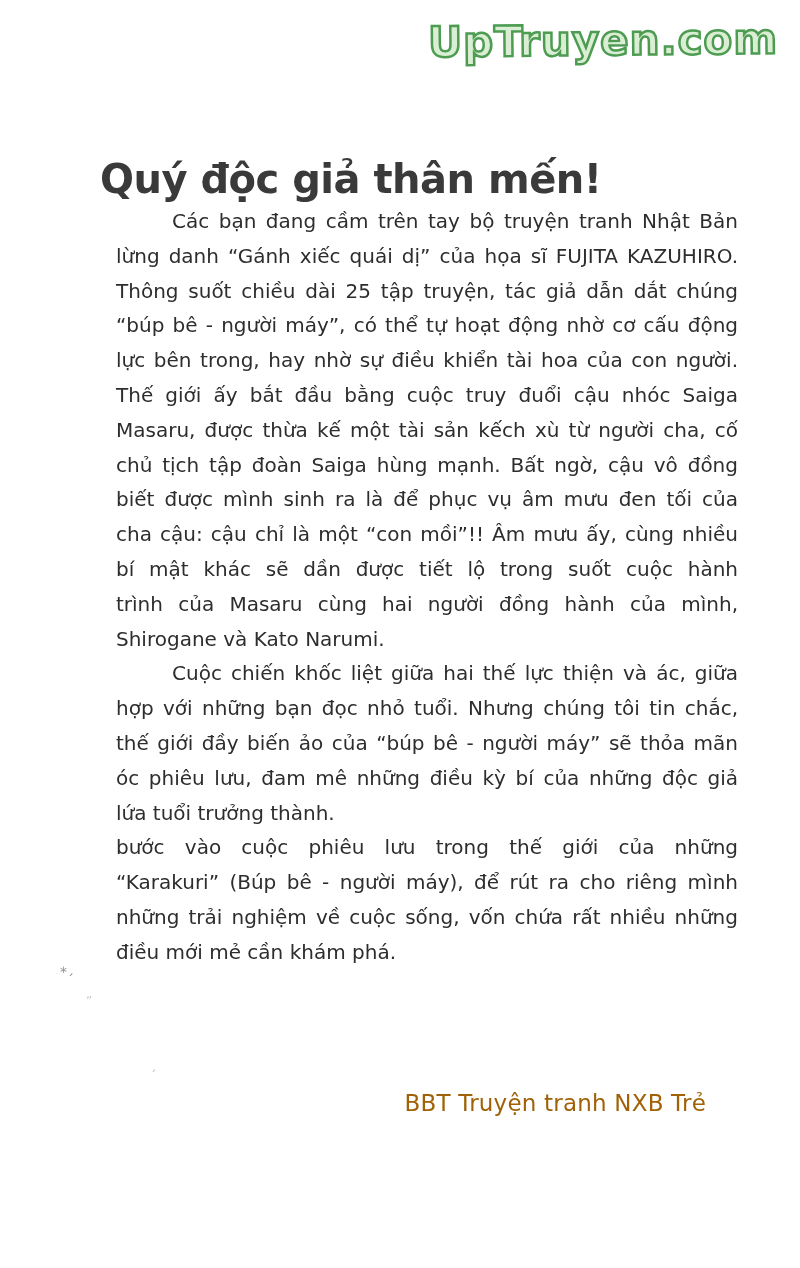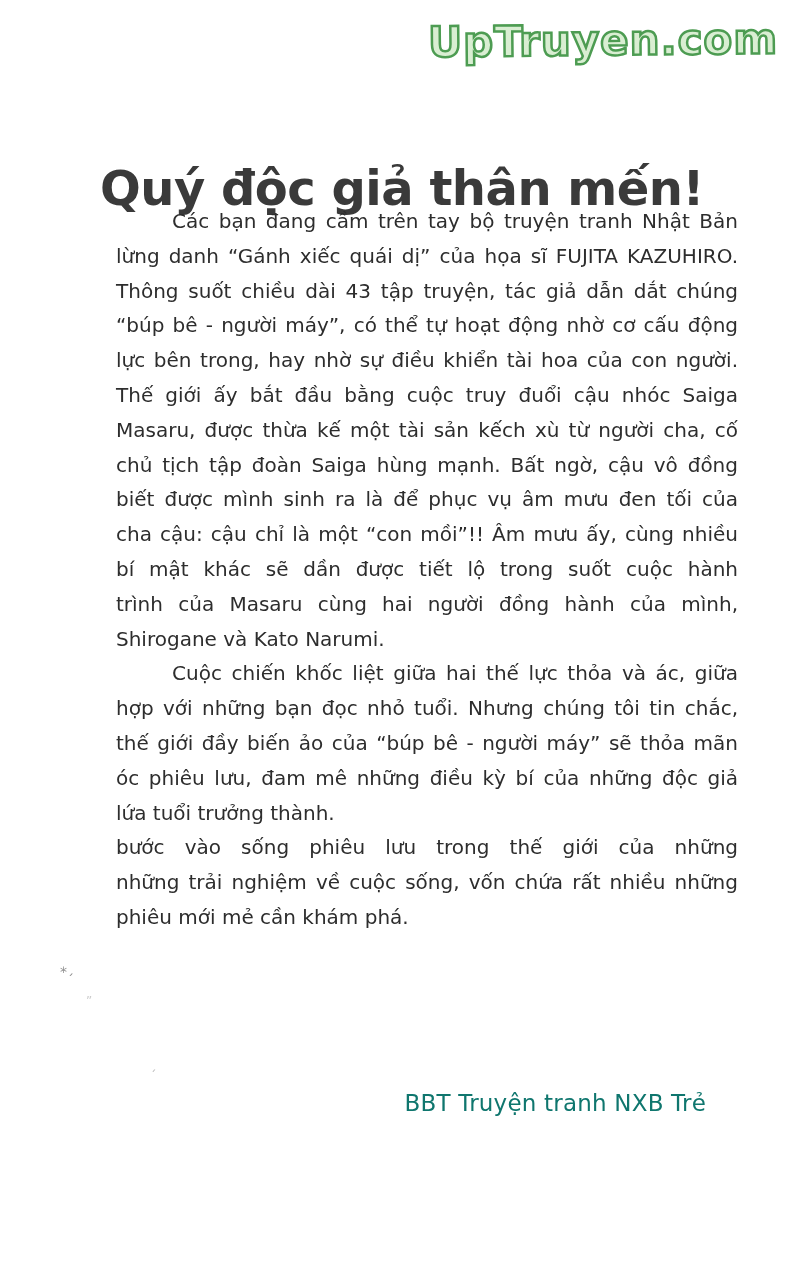--- a/index.html
+++ b/index.html
@@ -22,21 +22,21 @@
     font-weight: 800;
     letter-spacing: 1px;
     transform: rotate(-0.6deg);
     white-space: nowrap;
     -webkit-text-stroke: 2.5px #4d9c52; 
     user-select: none;
   }
   .title {
     position: absolute;
     top: 128px; left: 100px;
-    font-size: 48px;
+    font-size: 40px;
     line-height: 1.2;
     font-weight: bold;
     color: #3a3a3a;
     letter-spacing: -0.5px;
   }
   .body-text {
     position: absolute;
     top: 204px; left: 116px;
     width: 622px;
     font-size: 20px;
@@ -48,60 +48,61 @@
     text-align-last: justify;
   }
   .line.indent { text-indent: 56px; }
   .line.last { text-align-last: left; }
   .signature {
     position: absolute;
     top: 1090px; left: 100px;
     width: 606px;
     text-align: right;
     font-size: 23px;
-    color: #0f766e;
+    color: #a16207;
     letter-spacing: 0.2px;
   }
   
   .artifact { position: absolute; color: #6a6a6a; user-select: none; }
   .artifact-1 { left: 60px;  top: 960px;  font-size: 14px; opacity: 0.75; }
   .artifact-2 { left: 86px;  top: 994px;  font-size: 12px; opacity: 0.35; }
   .artifact-3 { left: 150px; top: 1068px; font-size: 13px; opacity: 0.45; }
 </style>
 </head>
 <body style="color: rgb(45, 45, 45); background: rgb(255, 255, 255);">
 
 <div class="page">
 
   <div class="watermark" style="color: rgb(217, 238, 210); -webkit-text-stroke: 2.5px rgb(77, 156, 82);">UpTruyen.com</div>
 
   <h1 class="title">Quý độc giả thân mến!</h1>
 
   <div class="body-text">
       <div class="line indent">Các bạn đang cầm trên tay bộ truyện tranh Nhật Bản</div>
       <div class="line">lừng danh “Gánh xiếc quái dị” của họa sĩ FUJITA KAZUHIRO.</div>
-      <div class="line">Thông suốt chiều dài 43 tập truyện, tác giả dẫn dắt chúng</div>
+      <div class="line">Thông suốt chiều dài 25 tập truyện, tác giả dẫn dắt chúng</div>
       <div class="line">“búp bê - người máy”, có thể tự hoạt động nhờ cơ cấu động</div>
       <div class="line">lực bên trong, hay nhờ sự điều khiển tài hoa của con người.</div>
       <div class="line">Thế giới ấy bắt đầu bằng cuộc truy đuổi cậu nhóc Saiga</div>
       <div class="line">Masaru, được thừa kế một tài sản kếch xù từ người cha, cố</div>
       <div class="line">chủ tịch tập đoàn Saiga hùng mạnh. Bất ngờ, cậu vô đồng</div>
       <div class="line">biết được mình sinh ra là để phục vụ âm mưu đen tối của</div>
       <div class="line">cha cậu: cậu chỉ là một “con mồi”!! Âm mưu ấy, cùng nhiều</div>
       <div class="line">bí mật khác sẽ dần được tiết lộ trong suốt cuộc hành</div>
       <div class="line">trình của Masaru cùng hai người đồng hành của mình,</div>
       <div class="line last">Shirogane và Kato Narumi.</div>
-      <div class="line indent">Cuộc chiến khốc liệt giữa hai thế lực thỏa và ác, giữa</div>
+      <div class="line indent">Cuộc chiến khốc liệt giữa hai thế lực thiện và ác, giữa</div>
       <div class="line">hợp với những bạn đọc nhỏ tuổi. Nhưng chúng tôi tin chắc,</div>
       <div class="line">thế giới đầy biến ảo của “búp bê - người máy” sẽ thỏa mãn</div>
       <div class="line">óc phiêu lưu, đam mê những điều kỳ bí của những độc giả</div>
       <div class="line last">lứa tuổi trưởng thành.</div>
-      <div class="line">bước vào sống phiêu lưu trong thế giới của những</div>
+      <div class="line">bước vào cuộc phiêu lưu trong thế giới của những</div>
+      <div class="line">“Karakuri” (Búp bê - người máy), để rút ra cho riêng mình</div>
       <div class="line">những trải nghiệm về cuộc sống, vốn chứa rất nhiều những</div>
-      <div class="line last">phiêu mới mẻ cần khám phá.</div>
+      <div class="line last">điều mới mẻ cần khám phá.</div>
     </div>
 
   <div class="signature">BBT Truyện tranh NXB Trẻ</div>
 
   <span class="artifact artifact-1">⁎ˏ</span>
   <span class="artifact artifact-2">”</span>
   <span class="artifact artifact-3">ˊ</span>
 
 </div>
 

